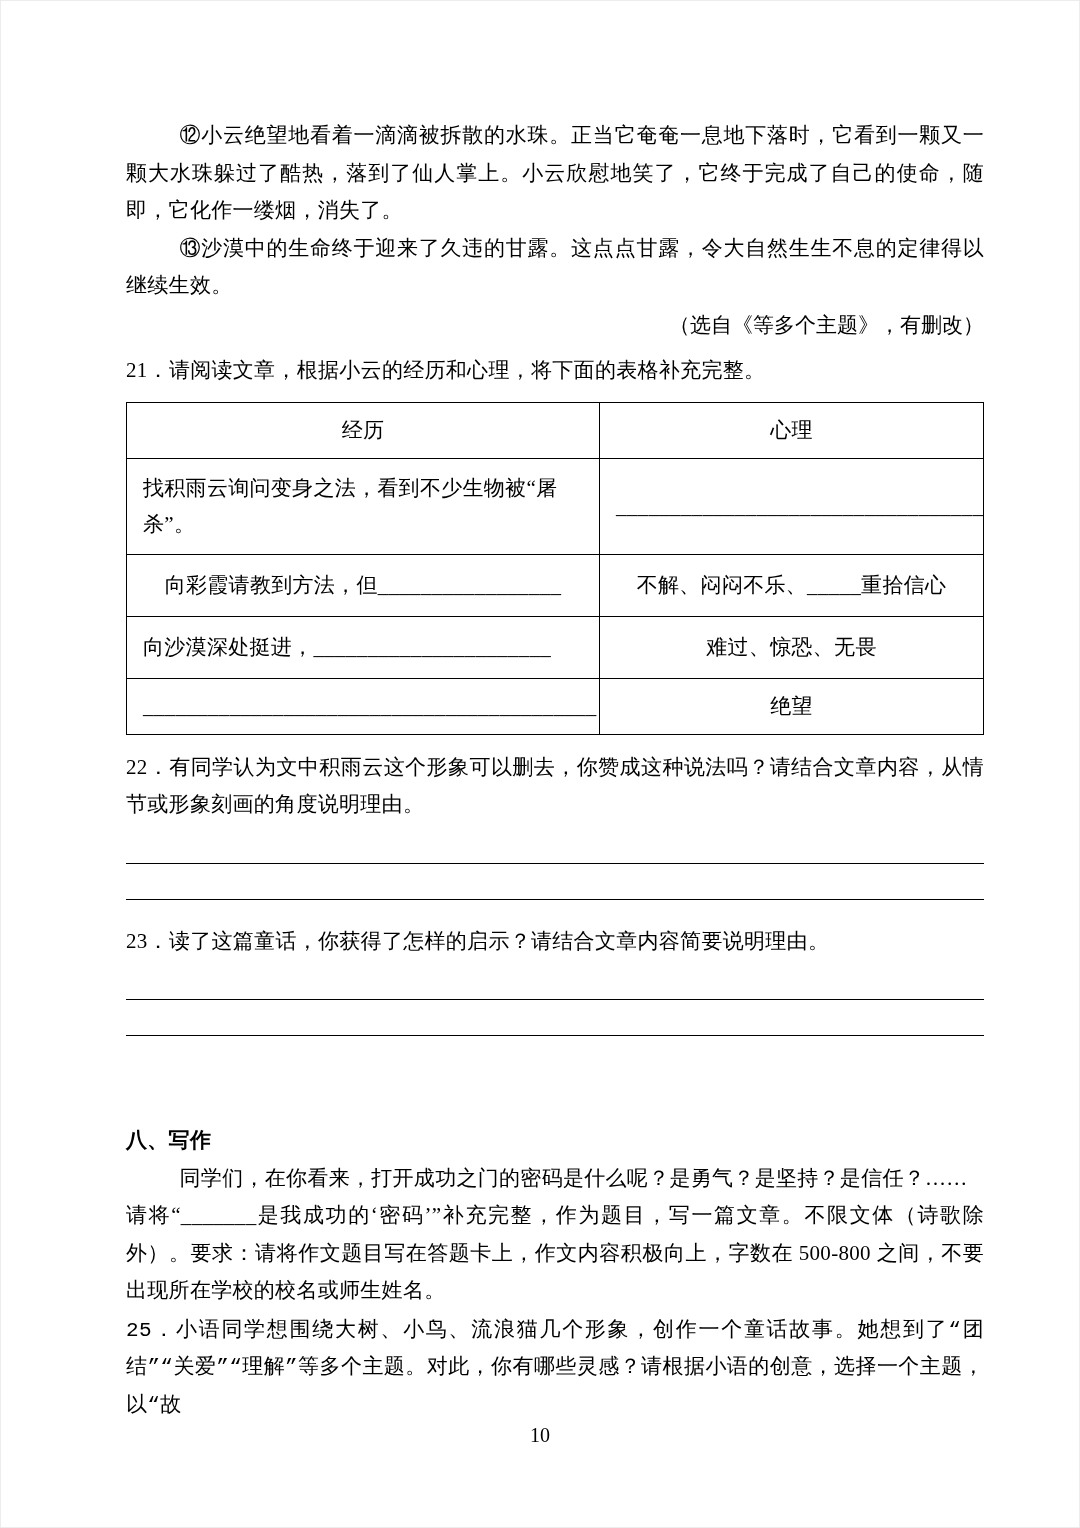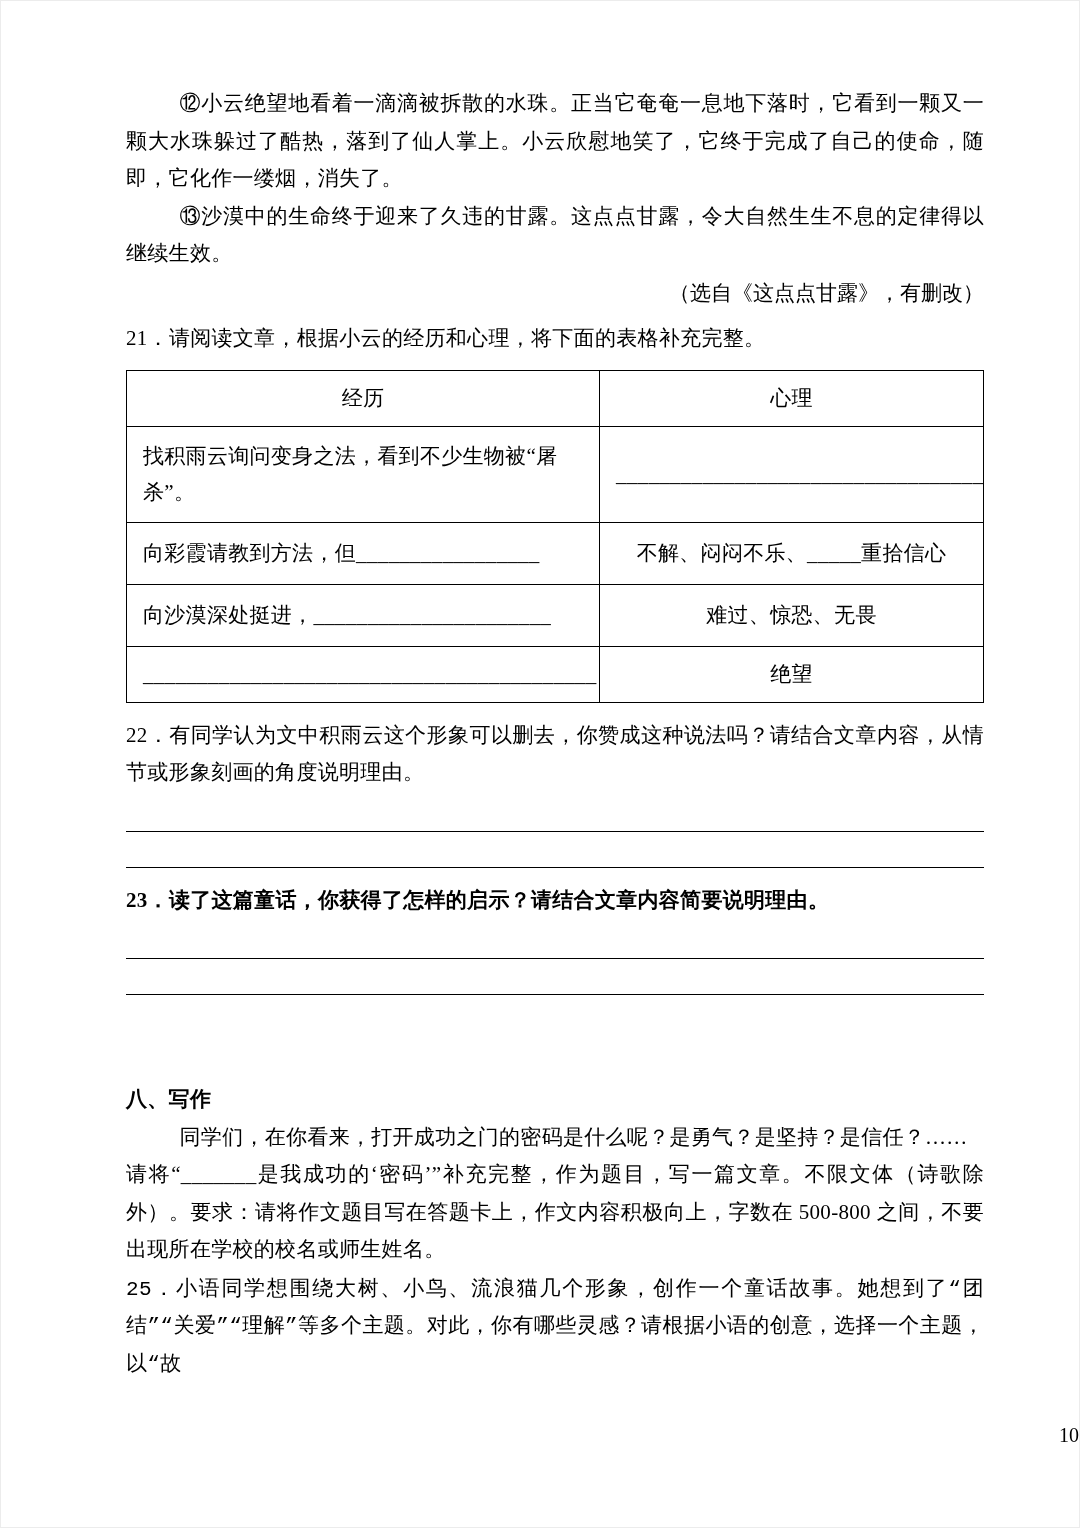--- a/index.html
+++ b/index.html
@@ -8,21 +8,21 @@
     width: 1080px;
     height: 1528px;
     background: #ffffff;
     border: 1px solid #ececec;
     font-family: "Liberation Serif", "DejaVu Serif", serif;
     color: #000000;
     font-size: 21px;
     position: relative;
     overflow: hidden;
   }
-  .content { padding: 84px 95px 0 125px; }
+  .content { padding: 116px 95px 0 125px; }
   .para {
     line-height: 37.5px;
     text-align: justify;
     letter-spacing: 0.3px;
   }
   .indent { text-indent: 2.55em; }
   .source-line { text-align: right; line-height: 37.5px; margin-top: 2px; }
   .stem { line-height: 37.5px; text-align: justify; margin-top: 8px; letter-spacing: 0.3px; }
 
   table.q21 {
@@ -36,53 +36,53 @@
     border: 1.5px solid #000;
     padding: 4px 16px;
     line-height: 36px;
     vertical-align: middle;
     letter-spacing: 0.3px;
   }
   table.q21 col.left  { width: 473px; }
   td.center { text-align: center; }
   tr.rh  td { height: 56px; }
   tr.r1  td { height: 96px; }
-  tr.r2  td { height: 62px; }
+  tr.r2  td { height: 62px; text-align: center; }
   tr.r3  td { height: 62px; }
   tr.r4  td { height: 56px; }
   tr.r5  td { height: 68px; }
 
   .answer-block { margin-top: 4px; }
   .answer-line { height: 36px; border-bottom: 1.5px solid #000; }
-  .gap-sm { margin-top: 14px; font-weight: bold; }
+  .gap-sm { margin-top: 23px; }
 
   .section-heading {
     font-weight: bold;
     line-height: 37.5px;
     margin-top: 86px;
     letter-spacing: 0.3px;
   }
   .page-number {
     position: absolute;
     bottom: 80px;
     left: 0;
     right: 0;
-    text-align: right;
+    text-align: center;
     font-size: 20px;
   }
 </style>
 </head>
 <body>
 
 <div class="page">
   <div class="content">
 
     <p class="para indent">⑫小云绝望地看着一滴滴被拆散的水珠。正当它奄奄一息地下落时，它看到一颗又一颗大水珠躲过了酷热，落到了仙人掌上。小云欣慰地笑了，它终于完成了自己的使命，随即，它化作一缕烟，消失了。</p>
     <p class="para indent">⑬沙漠中的生命终于迎来了久违的甘露。这点点甘露，令大自然生生不息的定律得以继续生效。</p>
-    <p class="source-line">（选自《这点点甘露》，有删改）</p>
+    <p class="source-line">（选自《等多个主题》，有删改）</p>
 
     <p class="stem">21．请阅读文章，根据小云的经历和心理，将下面的表格补充完整。</p>
 
     <table class="q21">
       <colgroup>
           <col class="left">
           <col>
         </colgroup>
       <tbody>
         <tr class="rh">

